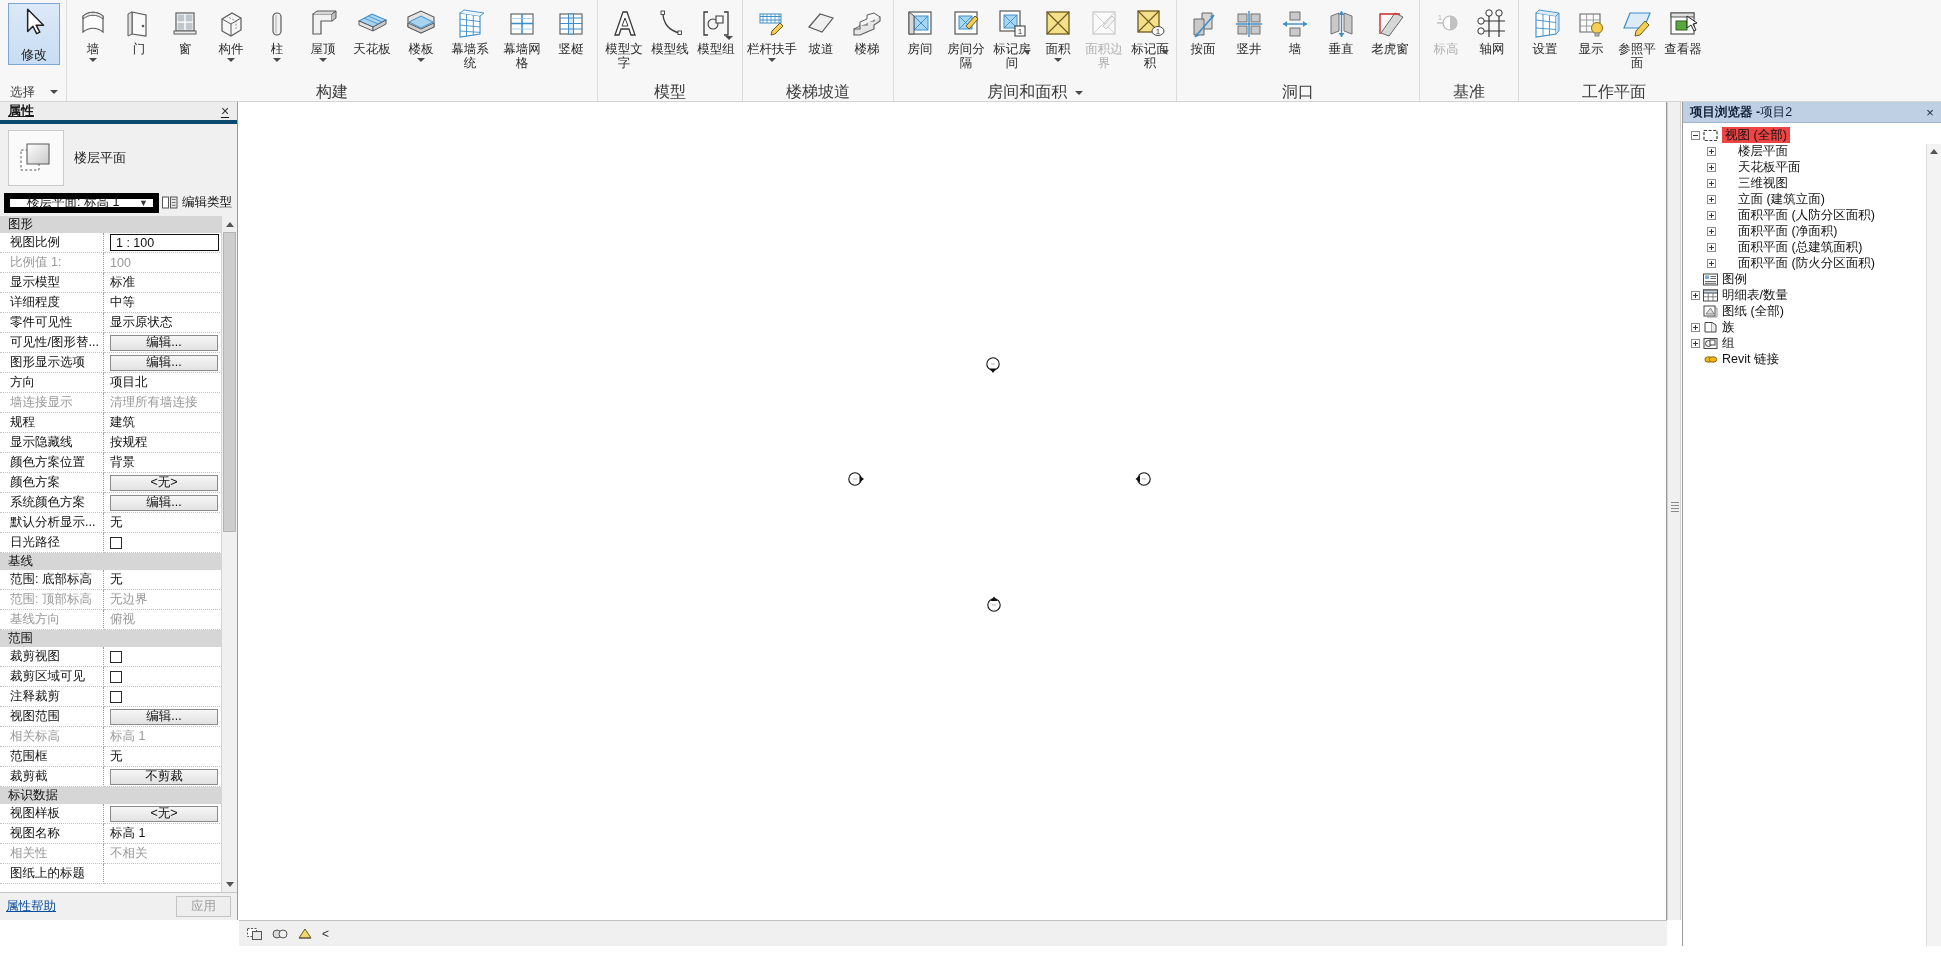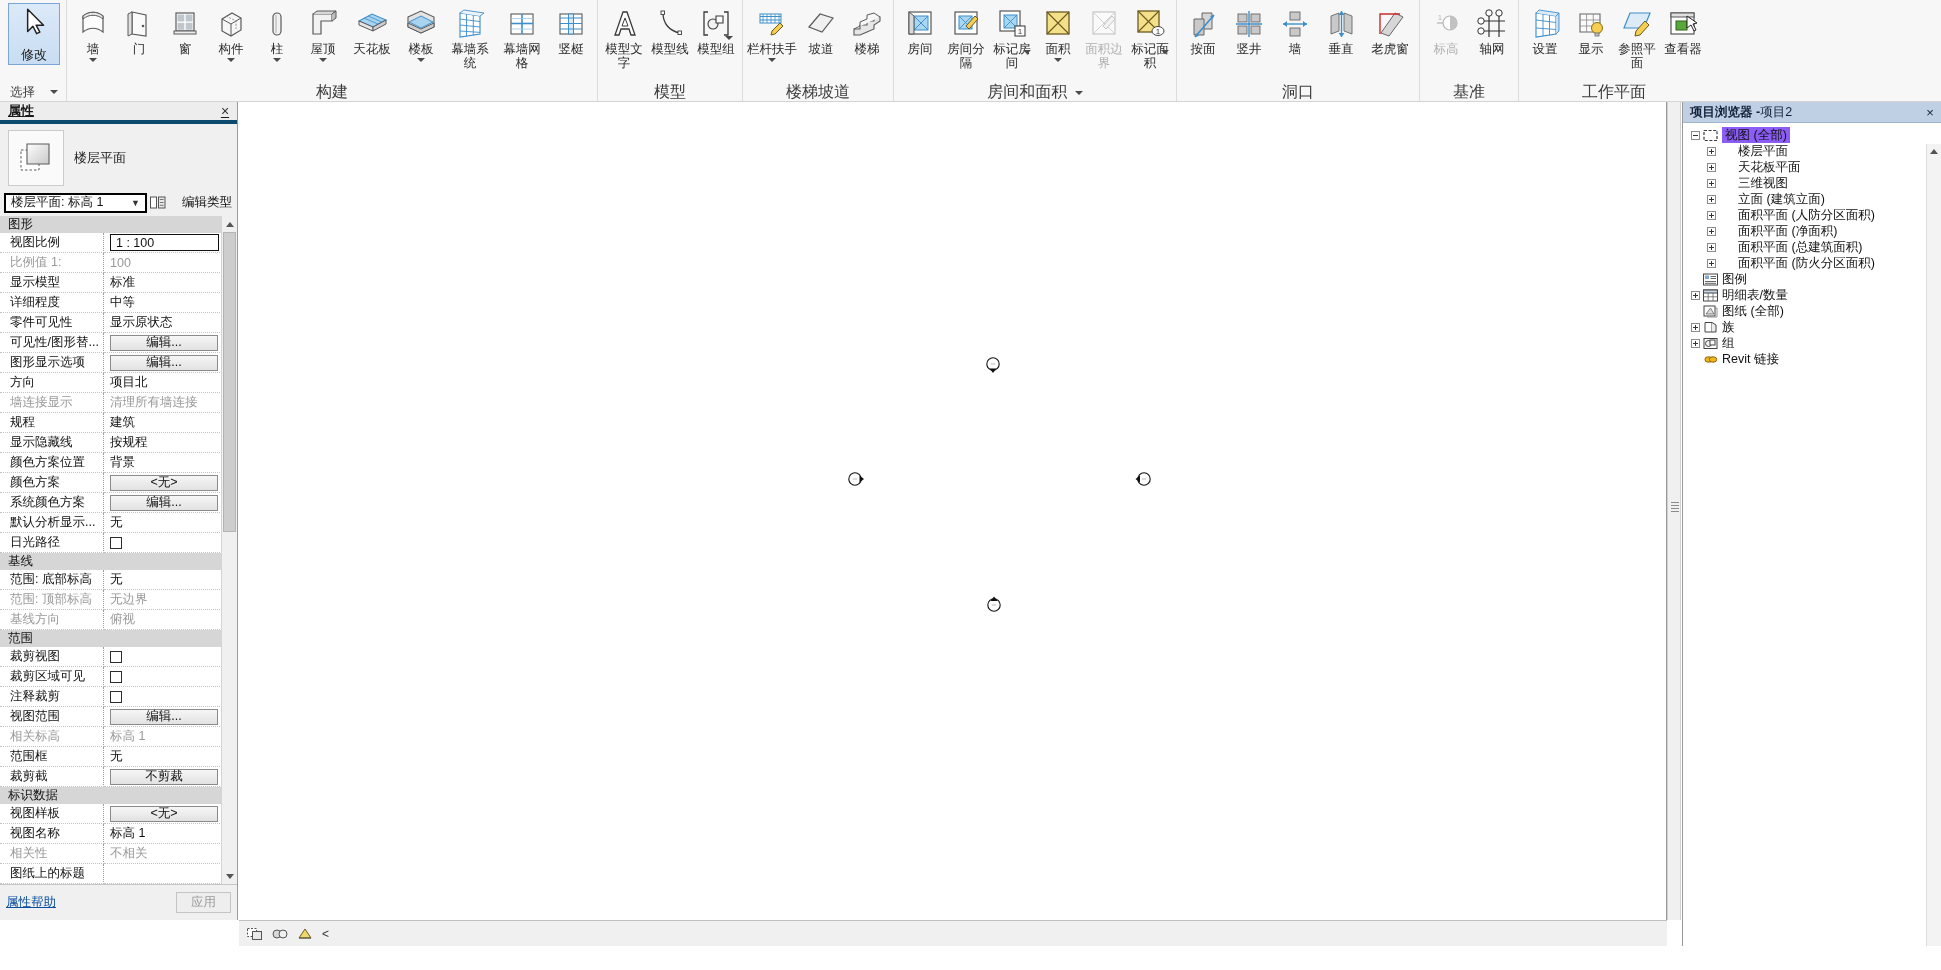--- a/index.html
+++ b/index.html
@@ -79,26 +79,26 @@
     height: 68px; background: #f0f0f0; display: flex; align-items: center;
     padding: 6px 8px; gap: 10px;
   }
   .type-thumb {
     width: 56px; height: 56px; border: 1px solid #cbcbcb; background: #fafafa;
     display: flex; align-items: center; justify-content: center;
   }
   .type-name { font-size: 13px; color: #1a1a1a; }
   .type-row { display: flex; align-items: center; gap: 3px; padding: 0 3px 3px 4px; height: 24px; }
   .combo {
-    flex: 1 1 auto; height: 20px; background: #fff; border: 2px solid #000000;
-    display: flex; align-items: center; padding: 0 2px 0 5px;
+    flex: 1 1 auto; height: 20px; background: #fff; border: 6px solid #000000;
+    display: flex; align-items: center; padding: 0 2px 0 17px;
     font-size: 12.5px; color: #111; position: relative;
   }
   .combo .arrow { margin-left: auto; font-size: 9px; color: #333; padding-right: 3px; }
-  .edit-type { display: flex; align-items: center; gap: 16px; font-size: 12.5px; color: #111; padding-right: 2px;}
+  .edit-type { display: flex; align-items: center; gap: 4px; font-size: 12.5px; color: #111; padding-right: 2px;}
   .edit-type .gly { width: 16px; height: 14px; }
 
   .grid-wrap { flex: 1 1 auto; overflow: hidden; position: relative; background: #fff; }
   .pgrid { width: 222px; }
   .prow { display: flex; height: 20px; align-items: stretch; font-size: 12.5px; }
   .prow .pk {
     width: 104px; padding-left: 10px; display: flex; align-items: center;
     color: #111; border-right: 1px dotted #9b9b9b; border-bottom: 1px dotted #c3c3c3;
     background: #fff; white-space: nowrap; overflow: hidden;
   }
@@ -119,21 +119,21 @@
   }
   .pv .btn {
     border: 1px solid #8b8b8b; background: linear-gradient(#f6f6f6,#e2e2e2);
     height: 16px; width: 100%; margin-right: 4px;
     display: flex; align-items: center; justify-content: center; font-size: 12.5px;
   }
   .pv .chk {
     width: 12px; height: 12px; border: 1px solid #2b2b2b; background: #fff;
   }
   .props-foot {
-    height: 36px; border-top: 1px solid #c6c6c6; background: #f0f0f0;
+    height: 28px; border-top: 1px solid #c6c6c6; background: #f0f0f0;
     display: flex; align-items: center; padding: 0 6px; gap: 8px;
   }
   .props-foot .help { font-size: 12.5px; color: #0b4fa0; text-decoration: underline; }
   .props-foot .apply {
     margin-left: auto; font-size: 12.5px; color: #9a9a9a;
     border: 1px solid #c4c4c4; background: #eee; padding: 1px 14px;
   }
   
   .vscroll {
     position: absolute; right: 0; top: 0; width: 16px; height: 100%;
@@ -191,21 +191,21 @@
   }
   .tnode .exp::before {
     content: ""; position: absolute; left: 1px; top: 3px; width: 5px; height: 1px; background: #333;
   }
   .tnode .exp.plus::after {
     content: ""; position: absolute; left: 3px; top: 1px; width: 1px; height: 5px; background: #333;
   }
   .tnode .spacer { width: 9px; margin-right: 3px; flex: none; }
   .tnode .tico { width: 15px; height: 13px; margin-right: 4px; flex: none; }
   .tnode .tlbl { line-height: 16px; }
-  .tnode .tlbl.sel { background: #8b5cf6; padding: 0 3px; }
+  .tnode .tlbl.sel { background: #ef4444; padding: 0 3px; }
 
   .bscroll {
     position: absolute; right: 0; top: 21px; width: 15px; bottom: 0;
     background: #f3f3f3; border-left: 1px solid #dcdcdc;
   }
   .bscroll .sb { height: 15px; display: flex; align-items:center; justify-content:center; }
 </style>
 </head>
 <body>
 

